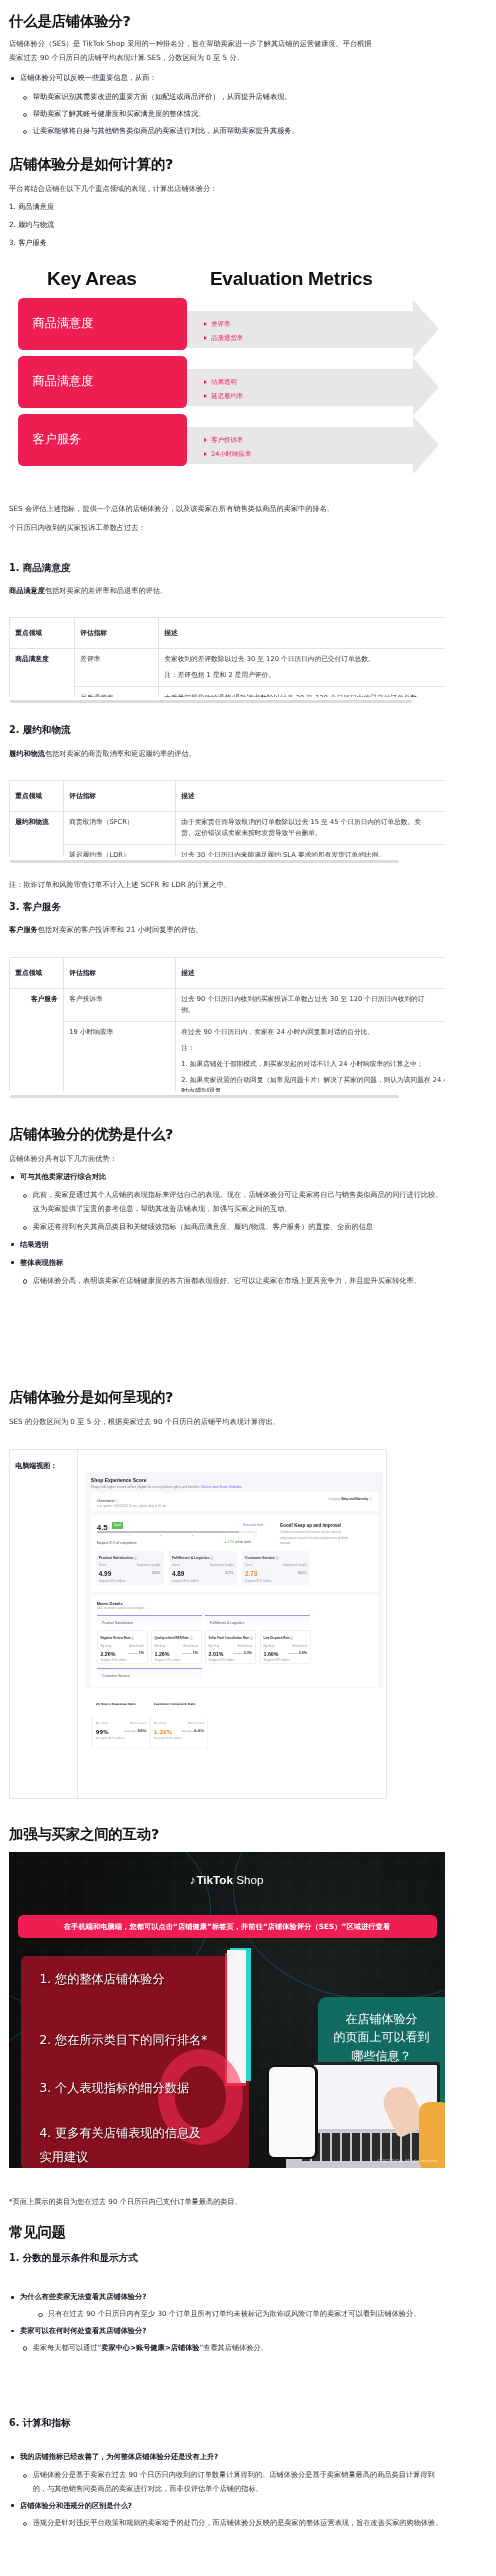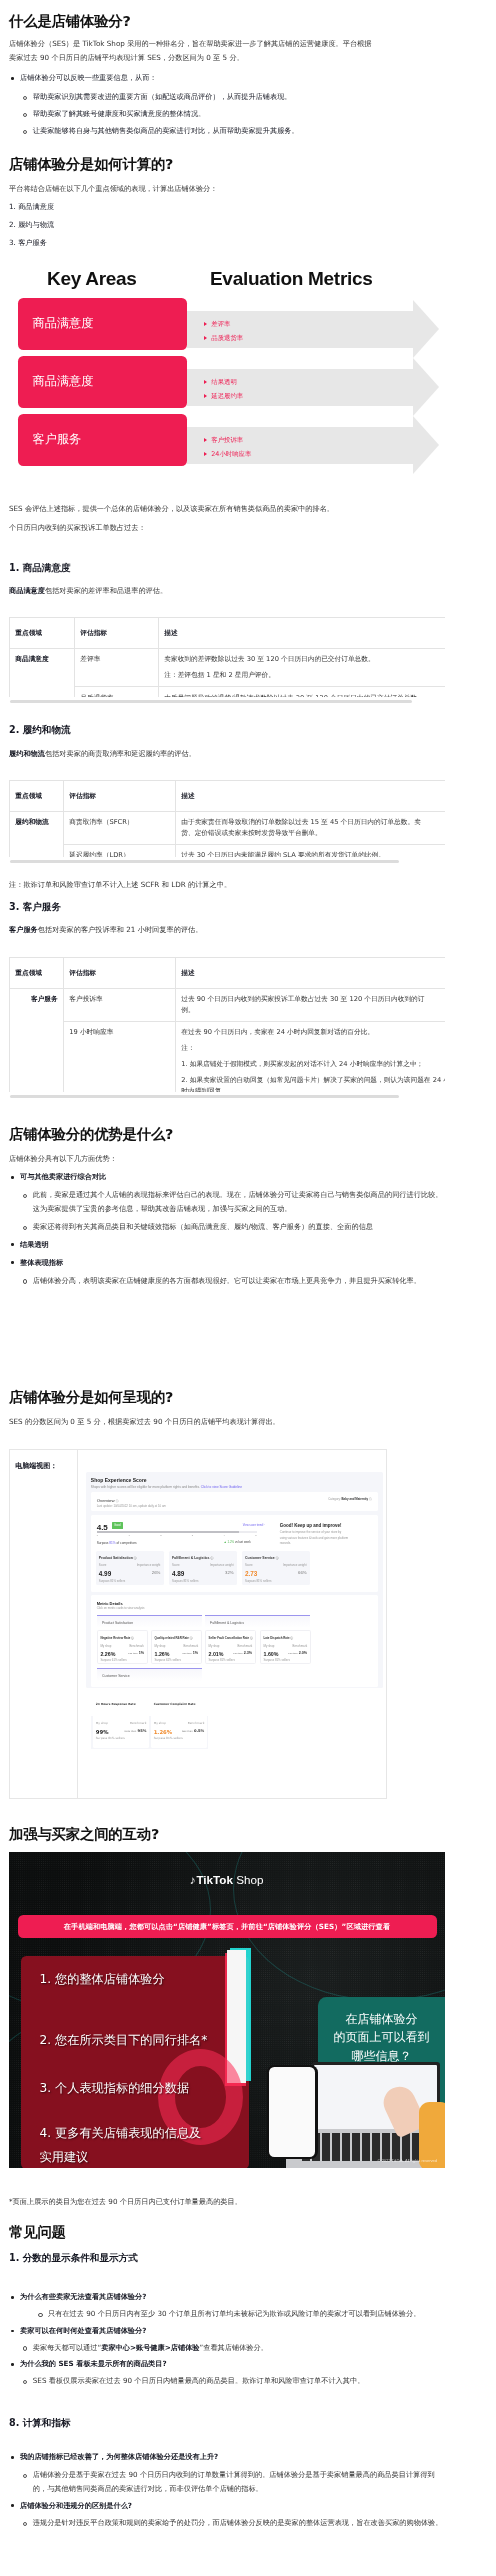--- a/index.html
+++ b/index.html
@@ -453,27 +453,22 @@
   <li class="dot bold" style="margin-bottom:3.2px"><span>为什么有些卖家无法查看其店铺体验分?</span>
     <ul class="bl" style="margin-left:28px; margin-top:3.2px; font-weight:400; color:#333; width:415px">
       <li class="circ">只有在过去 90 个日历日内有至少 30 个订单且所有订单均未被标记为欺诈或风险订单的卖家才可以看到店铺体验分。</li>
     </ul>
   </li>
   <li class="dot bold" style="margin-bottom:3.2px"><span>卖家可以在何时何处查看其店铺体验分?</span>
     <ul class="bl" style="margin-left:12.8px; margin-top:3.2px; font-weight:400; color:#333">
       <li class="circ"><span>卖家每天都可以通过“</span><b style="color:#161823">卖家中心&gt;账号健康&gt;店铺体验</b><span>”查看其店铺体验分。</span></li>
     </ul>
   </li>
-  <li class="dot bold"><span>为什么我的 SES 看板未显示所有的商品类目?</span>
-    <ul class="bl" style="margin-left:12.8px; margin-top:3.2px; font-weight:400; color:#333">
-      <li class="circ">SES 看板仅展示卖家在过去 90 个日历日内销量最高的商品类目。欺诈订单和风险审查订单不计入其中。</li>
-    </ul>
-  </li>
 </ul>
-<h3 class="abs h3" style="top:2417px">8. 计算和指标</h3>
+<h3 class="abs h3" style="top:2417px">6. 计算和指标</h3>
 <ul class="abs bl" style="left:20px; top:2450px; width:426px">
   <li class="dot bold" style="margin-bottom:3.2px"><span>我的店铺指标已经改善了，为何整体店铺体验分还是没有上升?</span>
     <ul class="bl" style="margin-left:12.8px; margin-top:4.3px; font-weight:400; color:#333; width:415px">
       <li class="circ">店铺体验分是基于卖家在过去 90 个日历日内收到的订单数量计算得到的。店铺体验分是基于卖家销量最高的商品类目计算得到的，与其他销售同类商品的卖家进行对比，而非仅评估单个店铺的指标。</li>
     </ul>
   </li>
   <li class="dot bold"><span>店铺体验分和违规分的区别是什么?</span>
     <ul class="bl" style="margin-left:12.8px; margin-top:4.3px; font-weight:400; color:#333; width:415px">
       <li class="circ">违规分是针对违反平台政策和规则的卖家给予的处罚分，而店铺体验分反映的是卖家的整体运营表现，旨在改善买家的购物体验。</li>
     </ul>

